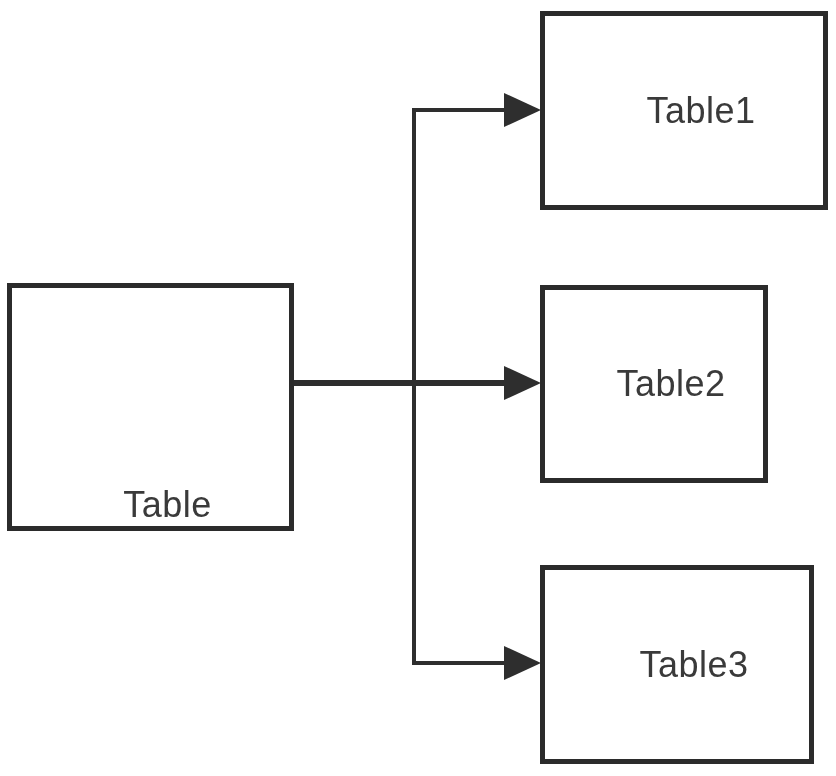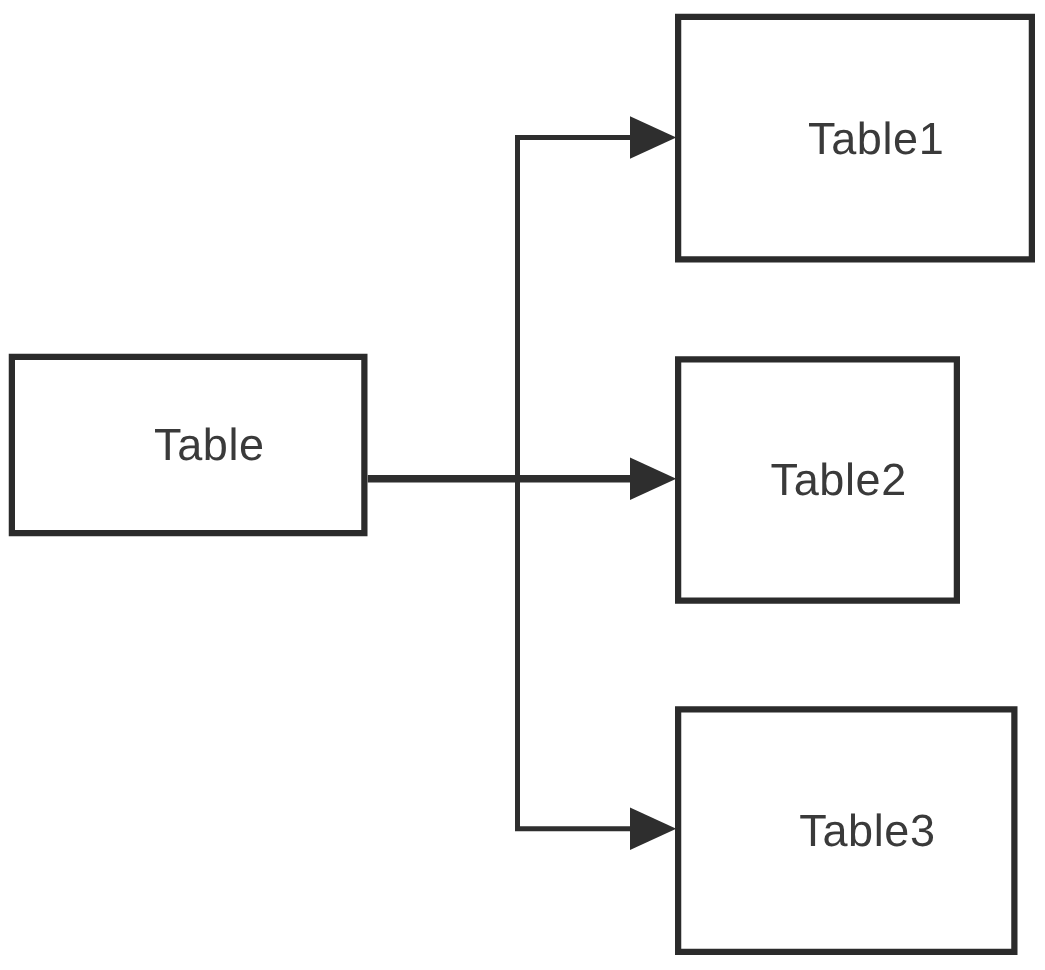--- a/index.html
+++ b/index.html
@@ -29,21 +29,21 @@
     background: #ffffff;
     border: 5px solid #2b2b2b;
     display: flex;
     align-items: center;
     justify-content: center;
     font-size: 36px;
     letter-spacing: 0.5px;
     color: #3a3a3a;
     padding-left: 34px;
   }
-  .node-source { left: 7px;   top: 283px; width: 287px; height: 146px; }
+  .node-source { left: 7px;   top: 283px; width: 287px; height: 248px; align-items: flex-end; }
   .node-t1     { left: 540px; top: 11px;  width: 288px; height: 199px; }
   .node-t2     { left: 540px; top: 285px; width: 228px; height: 198px; }
   .node-t3     { left: 540px; top: 565px; width: 274px; height: 199px; }
 </style>
 </head>
 <body>
 
 <div class="canvas">
 
   <svg class="connector-layer" viewBox="0 0 836 776">

